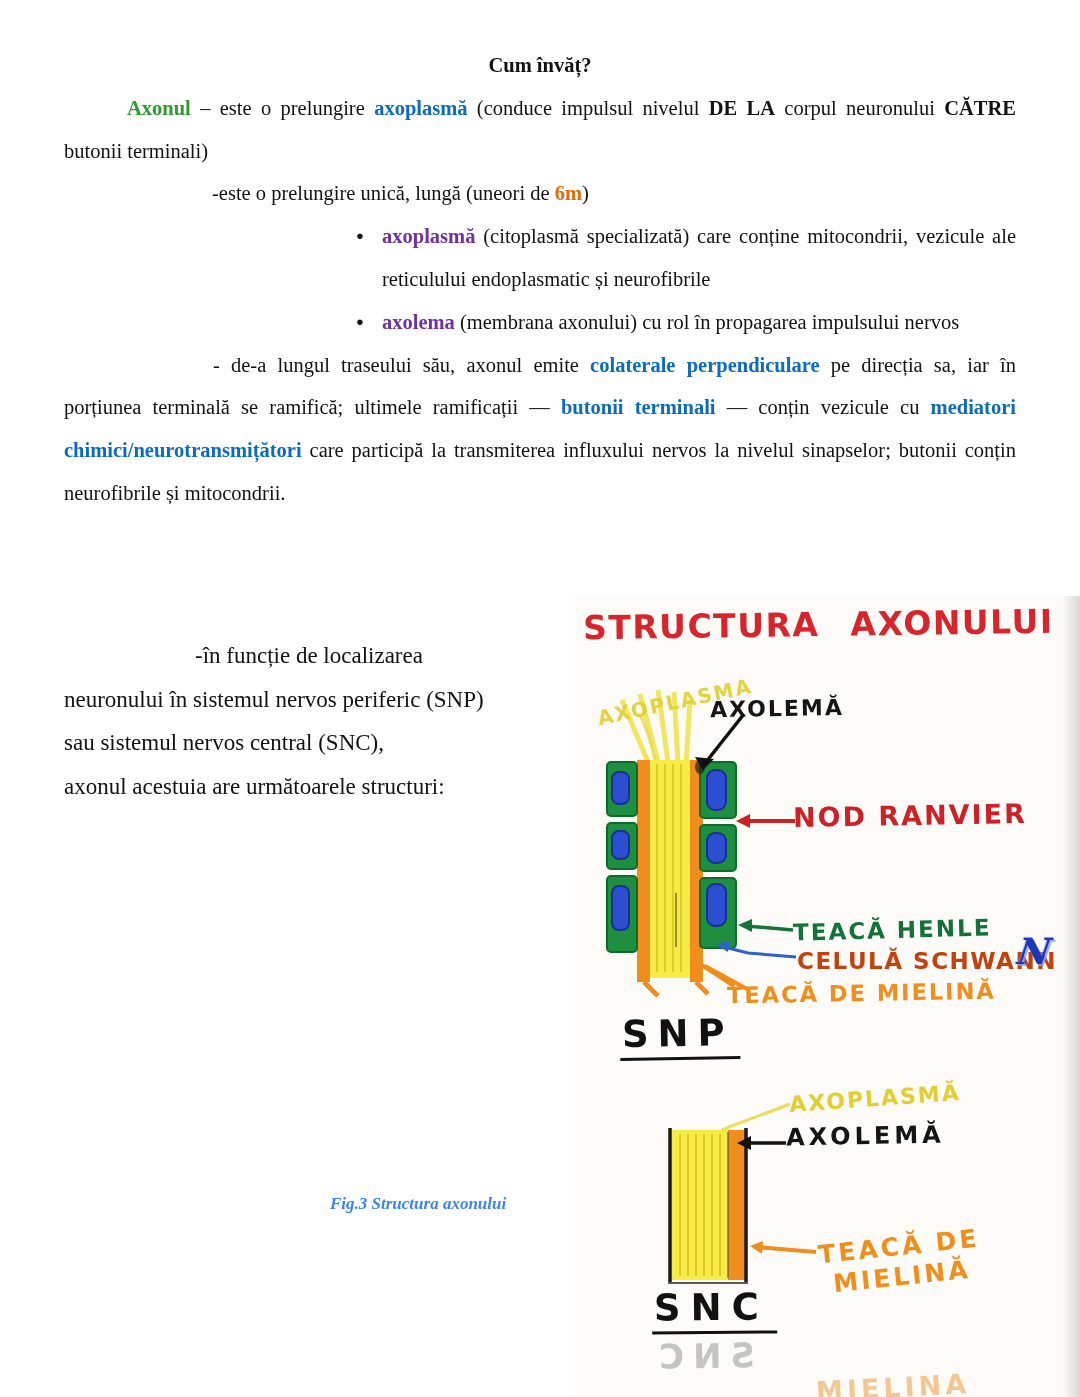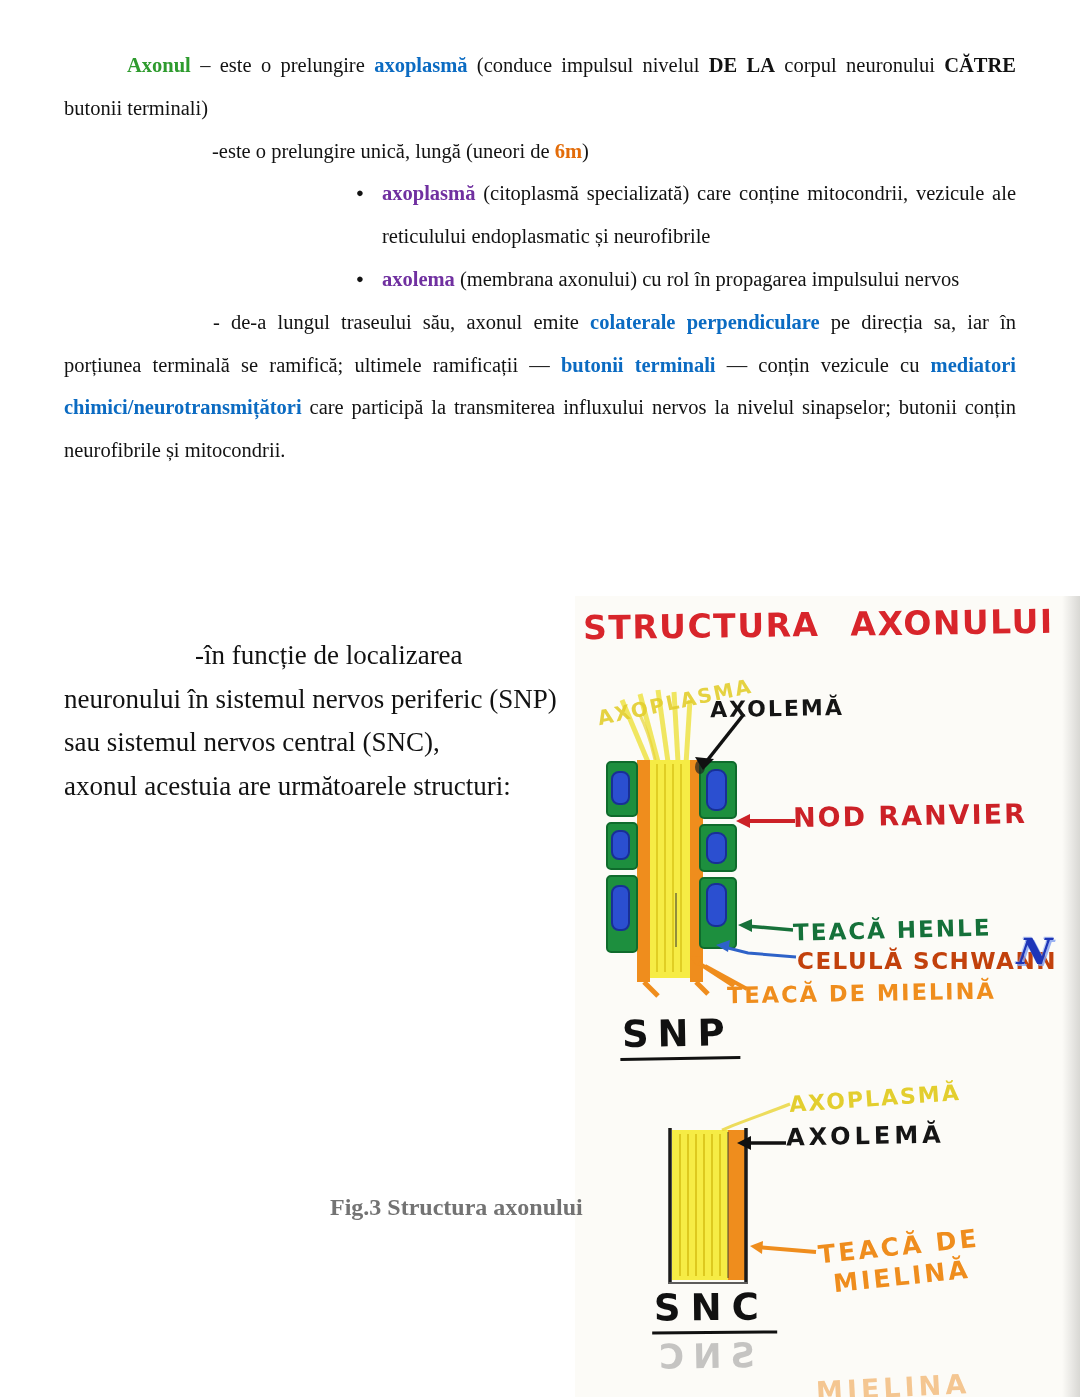--- a/index.html
+++ b/index.html
@@ -15,24 +15,24 @@
   .bullet { margin-left:292px; padding-left:26px; position:relative; text-align:justify; list-style:none; }
   .bullet .dot { position:absolute; left:0; top:0; font-size:13px; color:#121212; }
   .p4 { text-align:justify; text-indent:149px; }
 
   .g  { color:#2e9b2e; font-weight:bold; }
   .b  { color:#0b6bc2; font-weight:bold; }
   .o  { color:#e36c09; font-weight:bold; }
   .pu { color:#7030a0; font-weight:bold; }
   .bd { font-weight:bold; }
 
-  .leftcol { position:absolute; left:64px; top:634px; width:510px; font-size:27px; line-height:43.5px; color:#121212; z-index:2; }
+  .leftcol { position:absolute; left:64px; top:634px; width:510px; font-size:23px; line-height:43.5px; color:#121212; z-index:2; }
   .leftcol .l1 { padding-left:131px; }
 
-  .caption { position:absolute; left:330px; top:1194px; font-size:24px; font-weight:bold; color:#737373; z-index:4; }
+  .caption { position:absolute; left:330px; top:1194px; font-size:17px; font-weight:bold; color:#3b82f6; z-index:4;font-style:italic; }
 
   
   .scan-bg  { position:absolute; left:575px; top:596px; width:505px; height:801px; background:#fcfbf7; z-index:1; }
   .scan-edge{ position:absolute; left:1062px; top:596px; width:18px; height:801px;
               background:linear-gradient(to right, rgba(0,0,0,0), rgba(0,0,0,0.14)); z-index:5; }
   .fig-svg { position:absolute; left:0; top:0; width:1080px; height:1397px; z-index:3; pointer-events:none; }
 
   
   .hw { position:absolute; font-family:"DejaVu Sans", sans-serif; font-weight:bold; white-space:nowrap; z-index:4; }
   .fig-title      { left:583px; top:605px;  font-size:33px;   color:#d8252b; letter-spacing:1.5px; word-spacing:18px; transform:rotate(-0.8deg); }
@@ -54,20 +54,21 @@
                     text-shadow:2px 2px 0 rgba(130,160,240,.8), -1px -1px 0 rgba(130,160,240,.5); transform:skewX(-8deg); }
 </style>
 </head>
 <body>
 
 <div class="page">
 
   <div class="scan-bg"></div>
 
   <div class="doc">
+    <div class="hdr">Cum învăț?</div>
 
     <p class="p1"><span class="g">Axonul</span><span> – este o prelungire </span><span class="b">axoplasmă</span><span> (conduce impulsul nivelul </span><span class="bd">DE LA</span><span> corpul neuronului </span><span class="bd">CĂTRE</span><span> butonii terminali)</span></p>
 
     <p class="ind"><span>-este o prelungire unică, lungă (uneori de </span><span class="o">6m</span><span>)</span></p>
 
 
     <p class="bullet"><span class="dot">●</span><span class="pu">axoplasmă</span><span> (citoplasmă specializată) care conține mitocondrii, vezicule ale reticulului endoplasmatic și neurofibrile</span></p>
 
     <p class="bullet"><span class="dot">●</span><span class="pu">axolema</span><span> (membrana axonului) cu rol în propagarea impulsului nervos</span></p>
 

